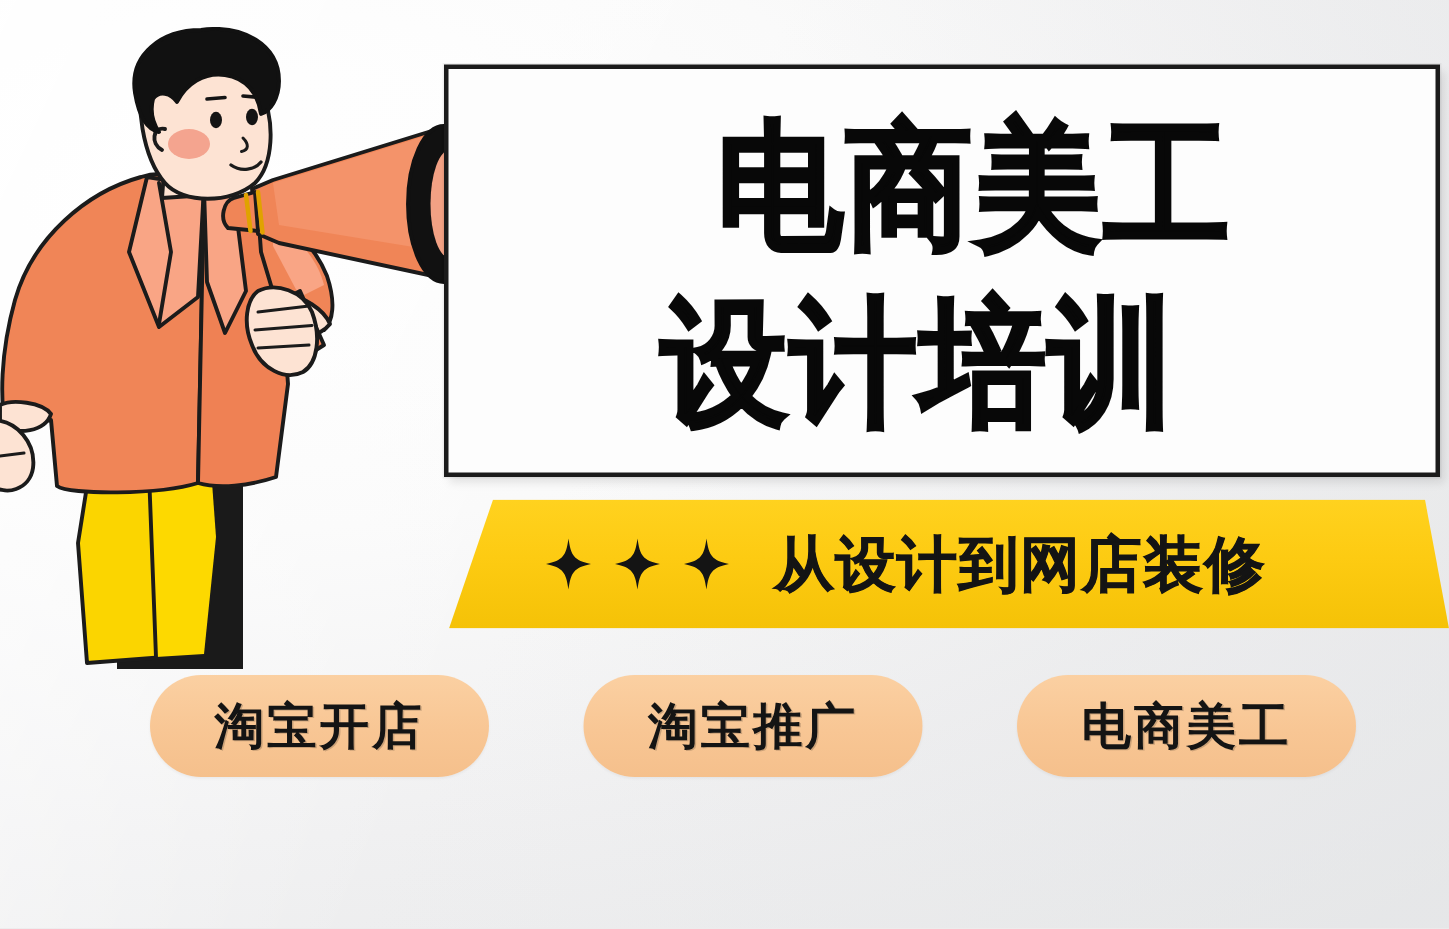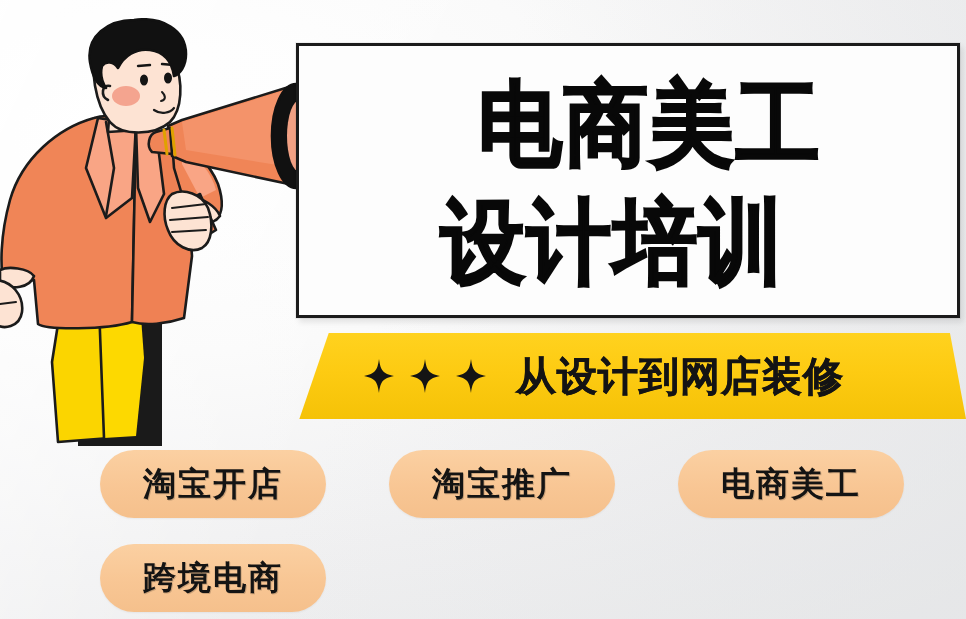--- a/index.html
+++ b/index.html
@@ -238,18 +238,15 @@
   <div id="tags">
     <div class="tag-pill">
       <span class="tag-label">淘宝开店</span>
     </div>
     <div class="tag-pill">
       <span class="tag-label">淘宝推广</span>
     </div>
     <div class="tag-pill">
       <span class="tag-label">电商美工</span>
     </div>
-    <div class="tag-pill">
-      <span class="tag-label">跨境电商</span>
-    </div>
   </div>
 
 </div>
 
 </body></html>

